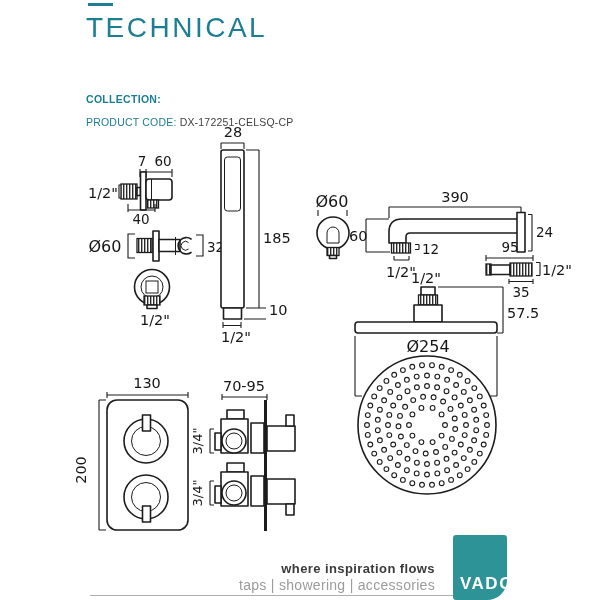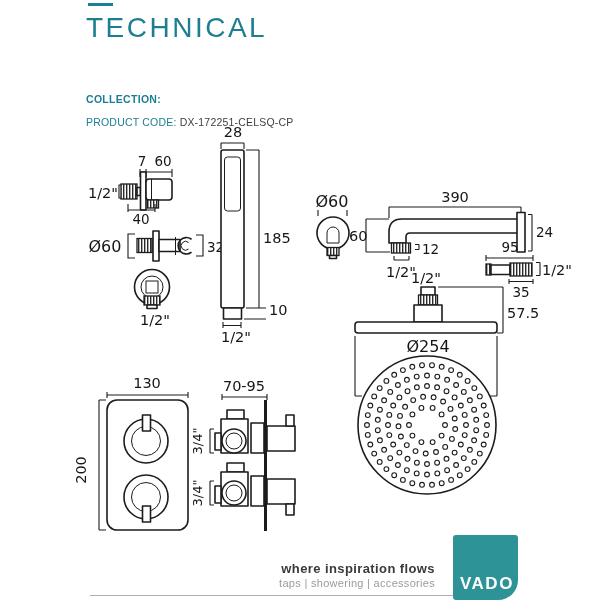--- a/index.html
+++ b/index.html
@@ -19,23 +19,23 @@
   .ln2{fill:#fff;stroke:#1c1c1c;stroke-width:1.6;stroke-linejoin:round;}
   .thin{fill:none;stroke:#1c1c1c;stroke-width:1px;}
   .dim{fill:none;stroke:#1c1c1c;stroke-width:1.1px;stroke-linecap:butt;}
   .thr{fill:url(#thread);stroke:#1c1c1c;stroke-width:1.3px;}
   .plate{stroke:#1c1c1c;stroke-width:3px;}
   text{font-family:"DejaVu Sans","Liberation Sans",sans-serif;fill:#161616;}
   .t14{font-size:13.5px;} .t15{font-size:14.5px;} .t16{font-size:16px;} .t13{font-size:13px;}
   .nozzle{fill:#fff;stroke:#1c1c1c;stroke-width:1.1px;}
   
   #tagline{position:absolute;right:165px;top:561px;font-size:13px;font-weight:bold;color:#3a3a3a;letter-spacing:.4px;}
-  #subline{position:absolute;right:165px;top:577px;font-size:11px;color:#9b9b9b;letter-spacing:.3px;}
+  #subline{position:absolute;right:165px;top:577px;font-size:14px;color:#9b9b9b;letter-spacing:.3px;}
   #footer-rule{position:absolute;left:90px;top:595px;width:365px;height:1px;background:#aeaeae;}
-  #logo{position:absolute;left:453px;top:535px;width:65px;height:65px;background:#2e9396;
+  #logo{position:absolute;left:453px;top:535px;width:54px;height:65px;background:#2e9396;
         border-radius:3px 3px 20px 3px;}
   #logo span{position:absolute;left:7px;bottom:6px;color:#fff;font-weight:bold;font-size:17px;letter-spacing:1.5px;}
 </style>
 </head>
 <body>
 
 <div id="page">
 
   <div id="brand-mark"></div>
   <div id="title">

